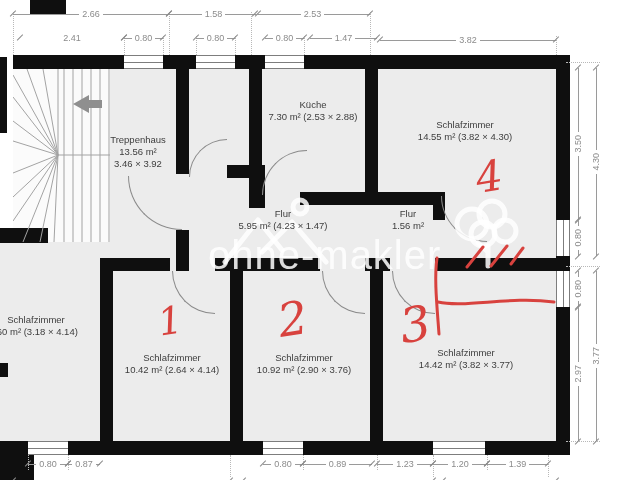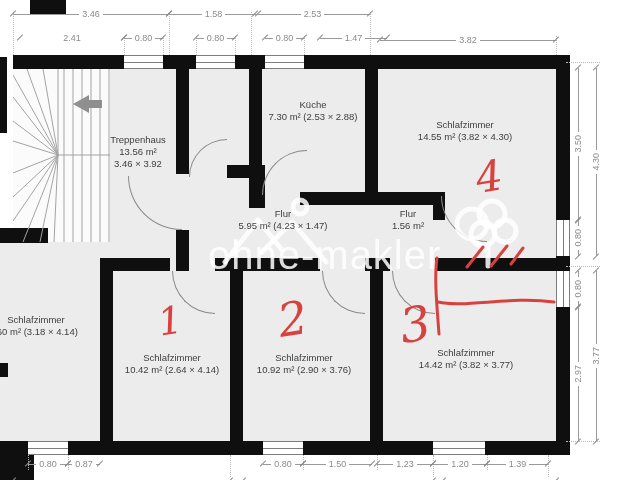--- a/index.html
+++ b/index.html
@@ -183,21 +183,21 @@
       <line x1="467" y1="267" x2="483" y2="247"></line>
       <line x1="491" y1="266" x2="507" y2="246"></line>
       <line x1="511" y1="264" x2="523" y2="248"></line>
       <path d="M437,258 C434,278 437,306 439,334"></path>
       <path d="M438,302 C465,308 510,296 554,302"></path>
     </g>
   </svg>
 
   <div class="dim-h" style="left:13px;top:8px;width:156px;">
       <i class="ln"></i>
-      <span>3.46</span>
+      <span>2.66</span>
       <i class="ln"></i>
     </div>
   <div class="dim-h" style="left:169px;top:8px;width:89px;">
       <i class="ln"></i>
       <span>1.58</span>
       <i class="ln"></i>
     </div>
   <div class="dim-h" style="left:255px;top:8px;width:115px;">
       <i class="ln"></i>
       <span>2.53</span>
@@ -217,21 +217,21 @@
   <div class="dim-h" style="left:196px;top:32px;width:39px;">
       <i class="ln"></i>
       <span>0.80</span>
       <i class="ln"></i>
     </div>
   <div class="dim-h" style="left:265px;top:32px;width:39px;">
       <i class="ln"></i>
       <span>0.80</span>
       <i class="ln"></i>
     </div>
-  <div class="dim-h" style="left:320px;top:32px;width:67px;">
+  <div class="dim-h" style="left:310px;top:32px;width:67px;">
       <i class="ln"></i>
       <span>1.47</span>
       <i class="ln"></i>
     </div>
   <div class="dim-h" style="left:380px;top:34px;width:176px;">
       <i class="ln"></i>
       <span>3.82</span>
       <i class="ln"></i>
     </div>
 
@@ -276,21 +276,21 @@
       <span>0.87</span>
       <i class="ln"></i>
     </div>
   <div class="dim-h" style="left:263px;top:458px;width:40px;">
       <i class="ln"></i>
       <span>0.80</span>
       <i class="ln"></i>
     </div>
   <div class="dim-h" style="left:303px;top:458px;width:69px;">
       <i class="ln"></i>
-      <span>1.50</span>
+      <span>0.89</span>
       <i class="ln"></i>
     </div>
   <div class="dim-h" style="left:377px;top:458px;width:56px;">
       <i class="ln"></i>
       <span>1.23</span>
       <i class="ln"></i>
     </div>
   <div class="dim-h" style="left:433px;top:458px;width:54px;">
       <i class="ln"></i>
       <span>1.20</span>

